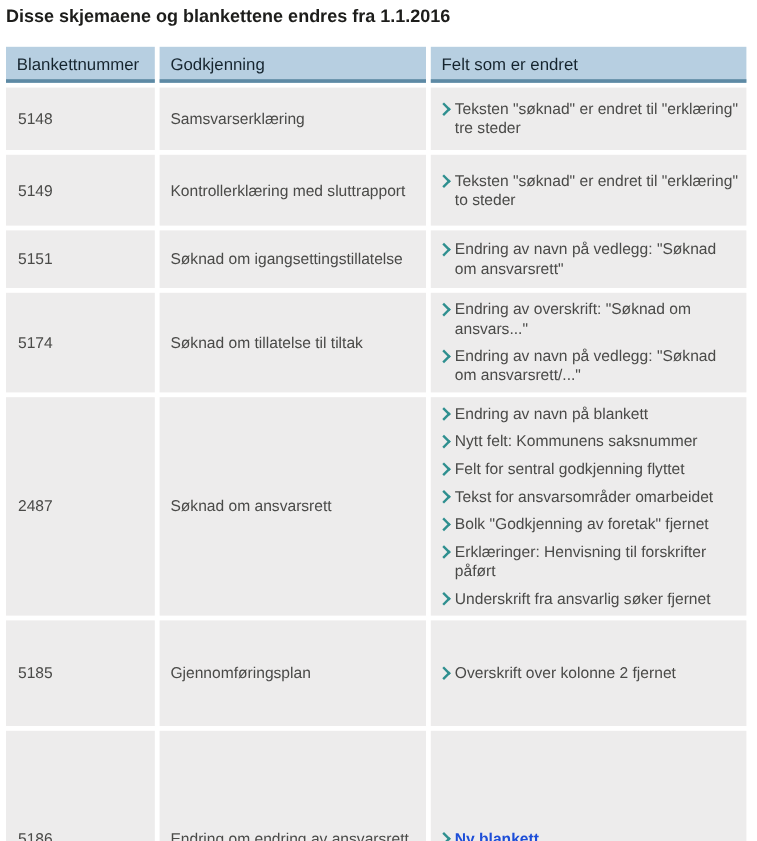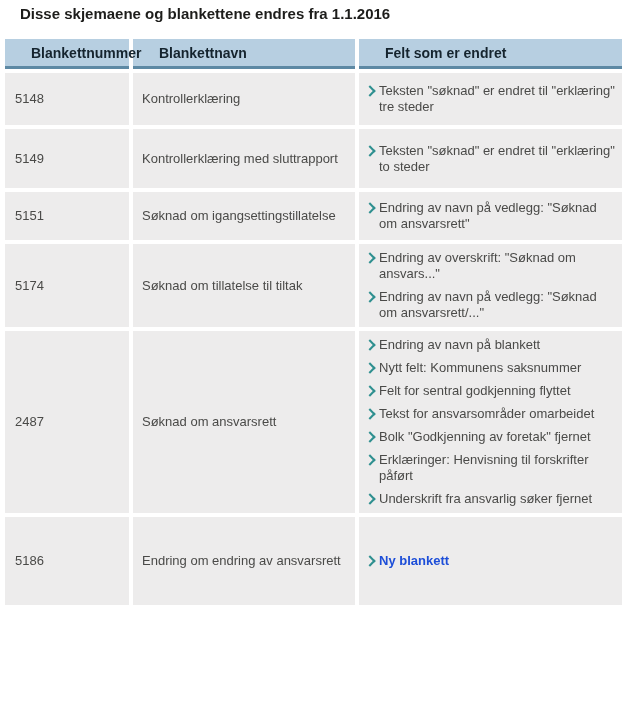--- a/index.html
+++ b/index.html
@@ -16,39 +16,39 @@
   body{
     width:631px;
     padding:1px 1px 0 1px;
     font-family:"Liberation Sans","DejaVu Sans",sans-serif;
     color:var(--body-text);
   }
   .page-title{
     font-size:15px;
     font-weight:700;
     color:var(--title-text);
-    margin:4px 0 12px 19px;
+    margin:4px 0 12px 4px;
     line-height:18px;
   }
   table.changes-table{
     border-collapse:separate;
     border-spacing:4px;
     width:625px;
     table-layout:fixed;
   }
   col.c-num{width:124px;}
   col.c-name{width:222px;}
   thead th{
     background:var(--header-bg);
     color:var(--header-text);
     font-size:14px;
-    font-weight:700;
+    font-weight:400;
     text-align:left;
     height:30px;
-    padding:0 6px 0 26px;
+    padding:0 6px 0 9px;
     border-bottom:3px solid var(--header-border);
     white-space:nowrap;
   }
   tbody td{
     background:var(--row-bg);
     vertical-align:middle;
     font-size:13px;
     line-height:16px;
     color:var(--body-text);
   }
@@ -91,28 +91,28 @@
 
 <table class="changes-table">
   <colgroup>
     <col class="c-num">
     <col class="c-name">
     <col class="c-changes">
   </colgroup>
   <thead>
     <tr>
       <th>Blankettnummer</th>
-      <th>Blankettnavn</th>
+      <th>Godkjenning</th>
       <th>Felt som er endret</th>
     </tr>
   </thead>
   <tbody>
   <tr>
     <td class="num-cell">5148</td>
-    <td class="name-cell">Kontrollerklæring</td>
+    <td class="name-cell">Samsvarserklæring</td>
     <td class="changes-cell">
           <div class="change">
             <span class="chev"></span>
             <span class="ctext">Teksten "søknad" er endret til "erklæring" tre steder</span>
           </div>
         </td>
   </tr>
 
   <tr>
     <td class="num-cell">5149</td>
@@ -181,20 +181,30 @@
             <span class="chev"></span>
             <span class="ctext">Erklæringer: Henvisning til forskrifter påført</span>
           </div>
           <div class="change">
             <span class="chev"></span>
             <span class="ctext">Underskrift fra ansvarlig søker fjernet</span>
           </div>
         </td>
   </tr>
 
+  <tr>
+    <td class="num-cell">5185</td>
+    <td class="name-cell">Gjennomføringsplan</td>
+    <td class="changes-cell">
+          <div class="change">
+            <span class="chev"></span>
+            <span class="ctext">Overskrift over kolonne 2 fjernet</span>
+          </div>
+        </td>
+  </tr>
 
   <tr>
     <td class="num-cell">5186</td>
     <td class="name-cell">Endring om endring av ansvarsrett</td>
     <td class="changes-cell">
           <div class="change bold">
             <span class="chev"></span>
             <span class="ctext">Ny blankett</span>
           </div>
         </td>

